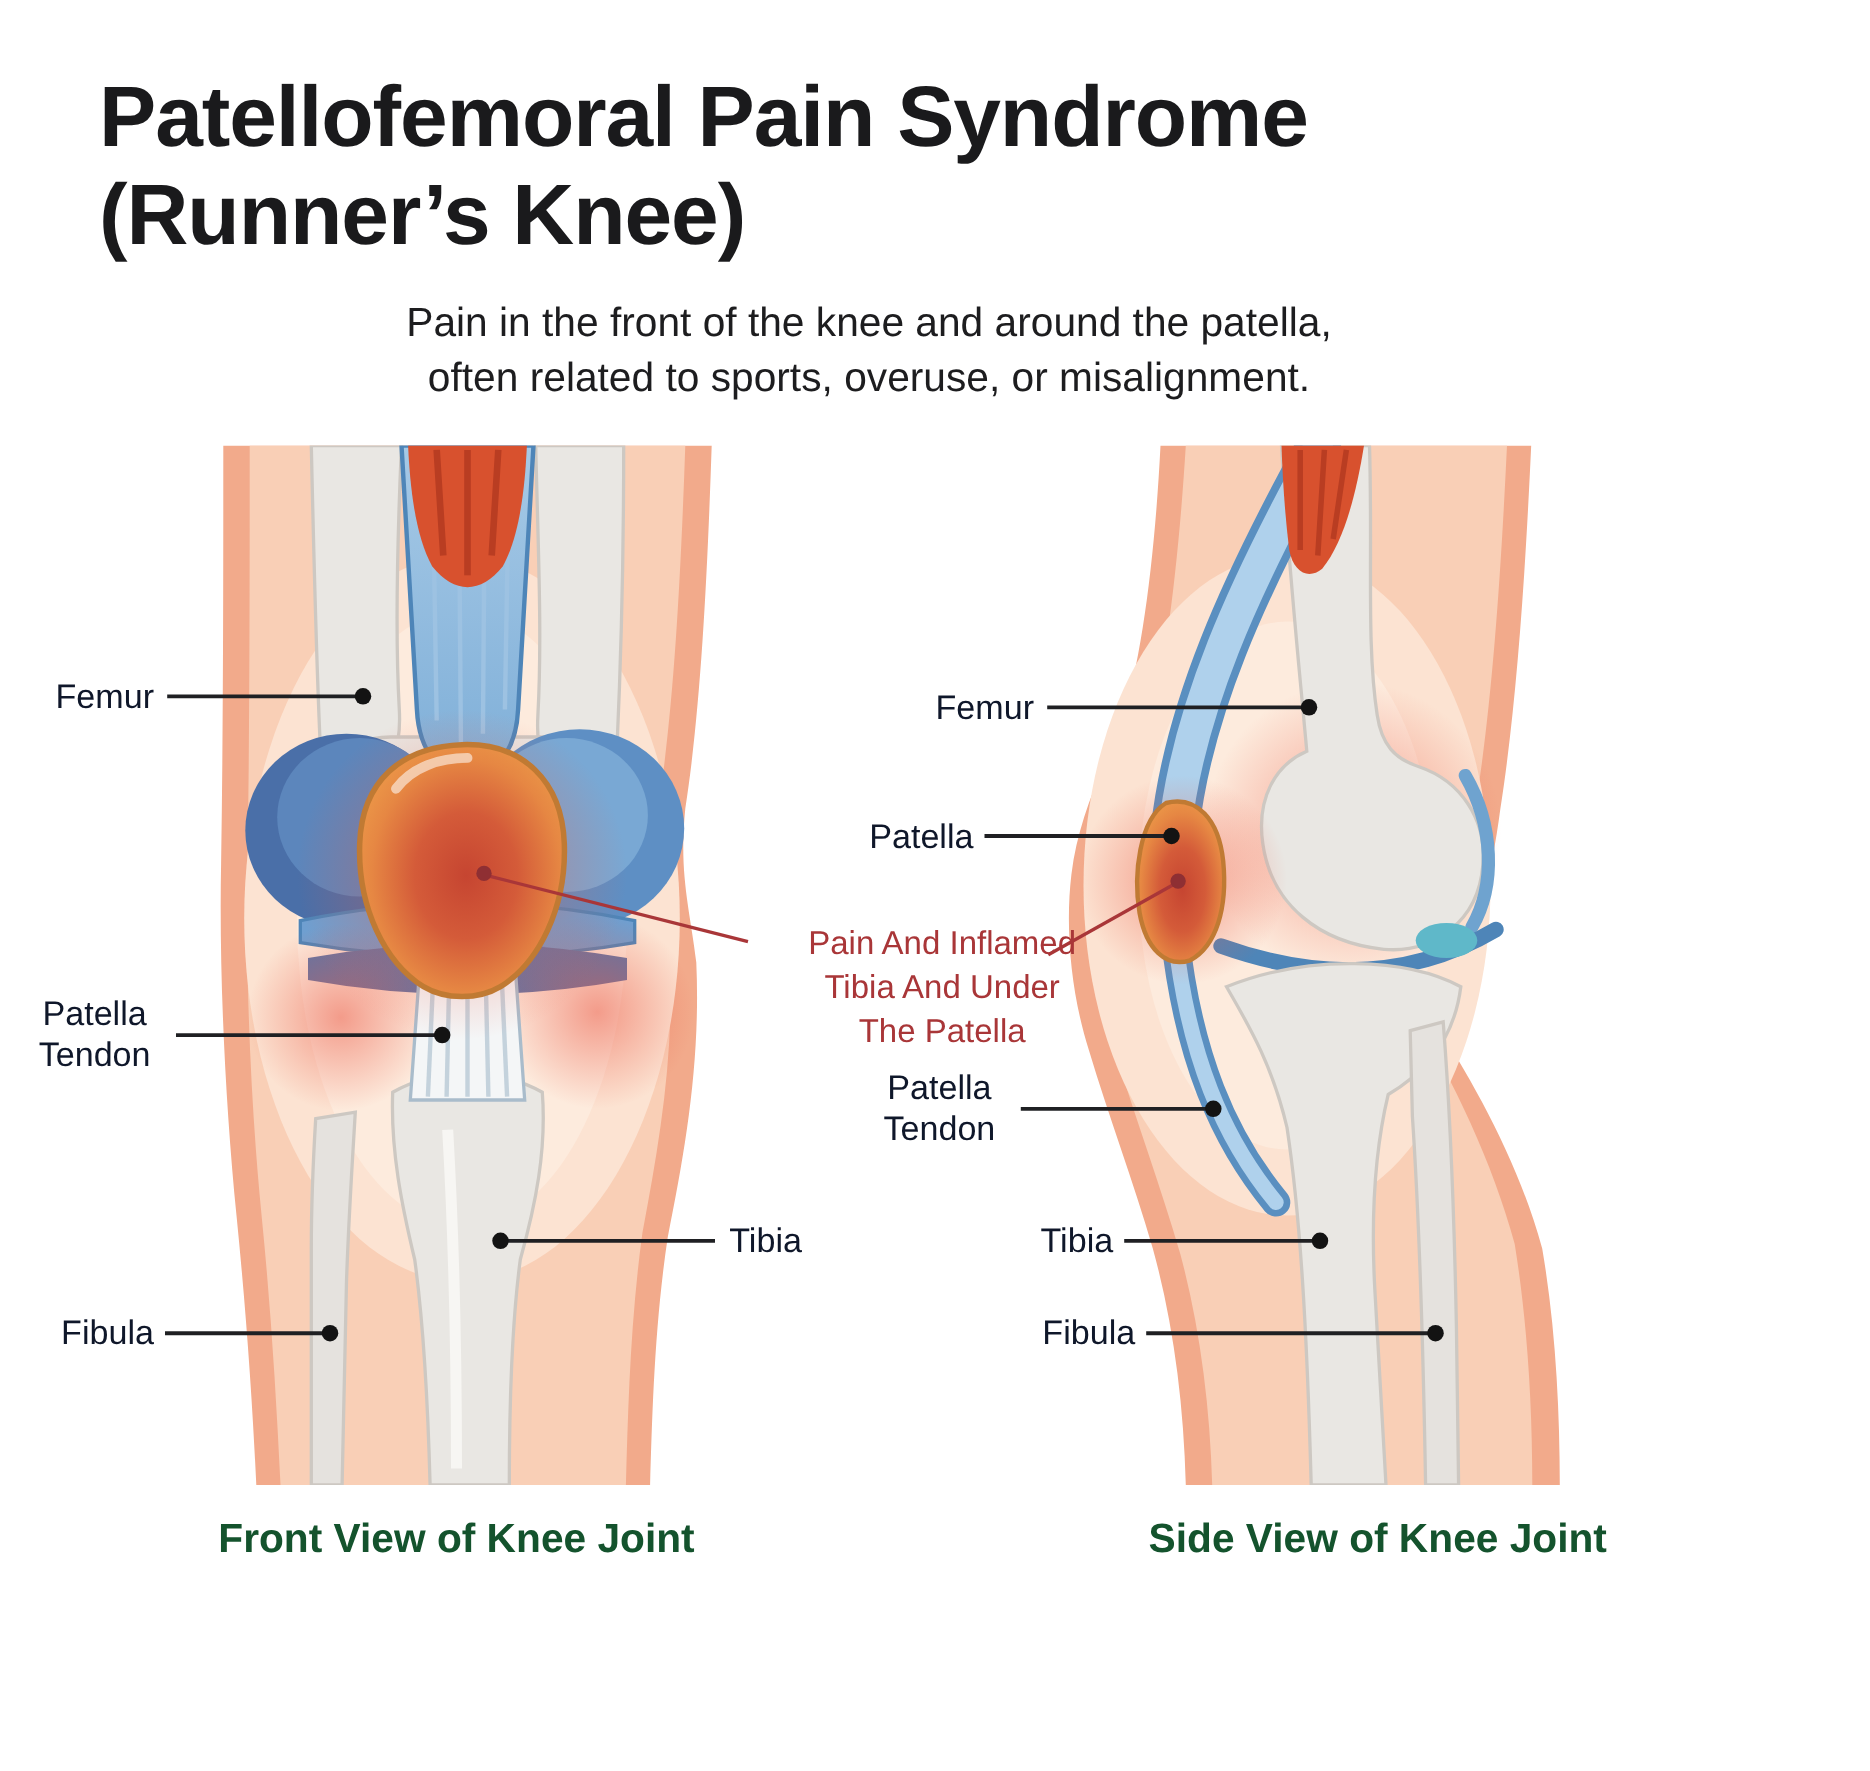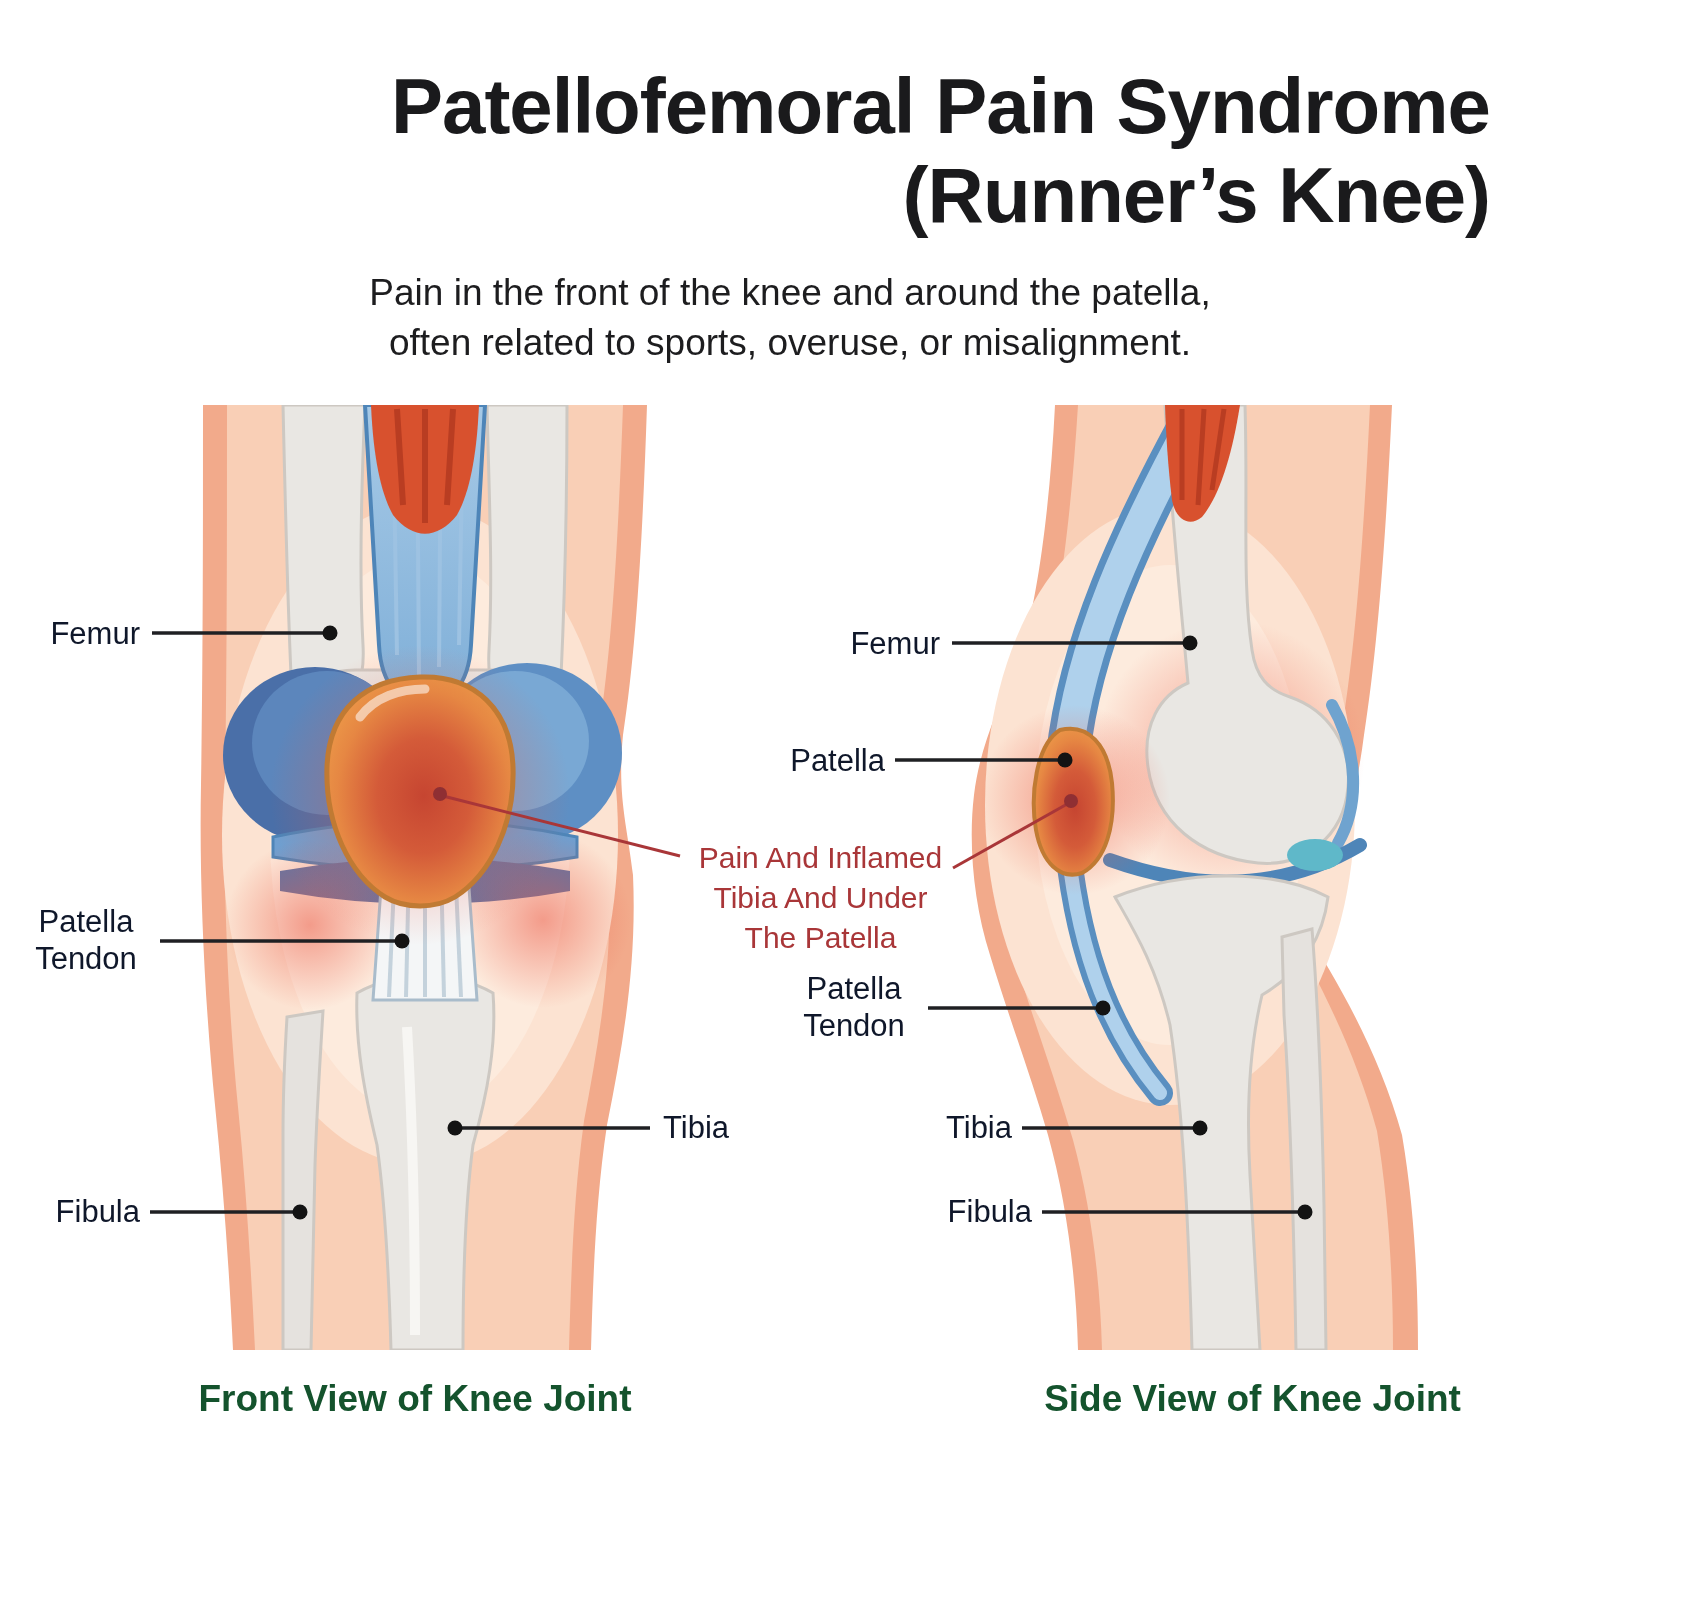--- a/index.html
+++ b/index.html
@@ -2,34 +2,34 @@
 <html><head>
 <meta charset="utf-8">
 <style>
   html,body{margin:0;padding:0;background:#ffffff;}
   #canvas{
     position:relative;width:1700px;height:1610px;background:#ffffff;
     font-family:"Liberation Sans",sans-serif;color:#1F2023;overflow:hidden;
   }
   .abs{position:absolute;}
   .title{
-    left:90px;top:62px;width:1400px;text-align:right;
+    left:90px;top:62px;width:1400px;text-align:left;
     font-size:78px;font-weight:bold;line-height:1.14;letter-spacing:-1px;color:#1A1A1C;
   }
   .subtitle{
     left:90px;top:268px;width:1400px;text-align:center;
     font-size:37px;line-height:1.35;color:#1D1D1F;
   }
   .label{
     font-size:31px;line-height:37px;color:#0f172a;white-space:nowrap;
   }
   .label.right{text-align:right;}
   .label.center{text-align:center;}
   .annotation{
-    left:668px;top:838px;width:305px;text-align:center;
+    left:704px;top:838px;width:305px;text-align:center;
     font-size:30px;line-height:40px;color:#A93638;
   }
   .caption{
     font-size:37px;font-weight:bold;color:#14532d;text-align:center;
   }
   svg{display:block;}
   #leaders{left:0;top:0;pointer-events:none;}
 </style>
 </head>
 <body>

